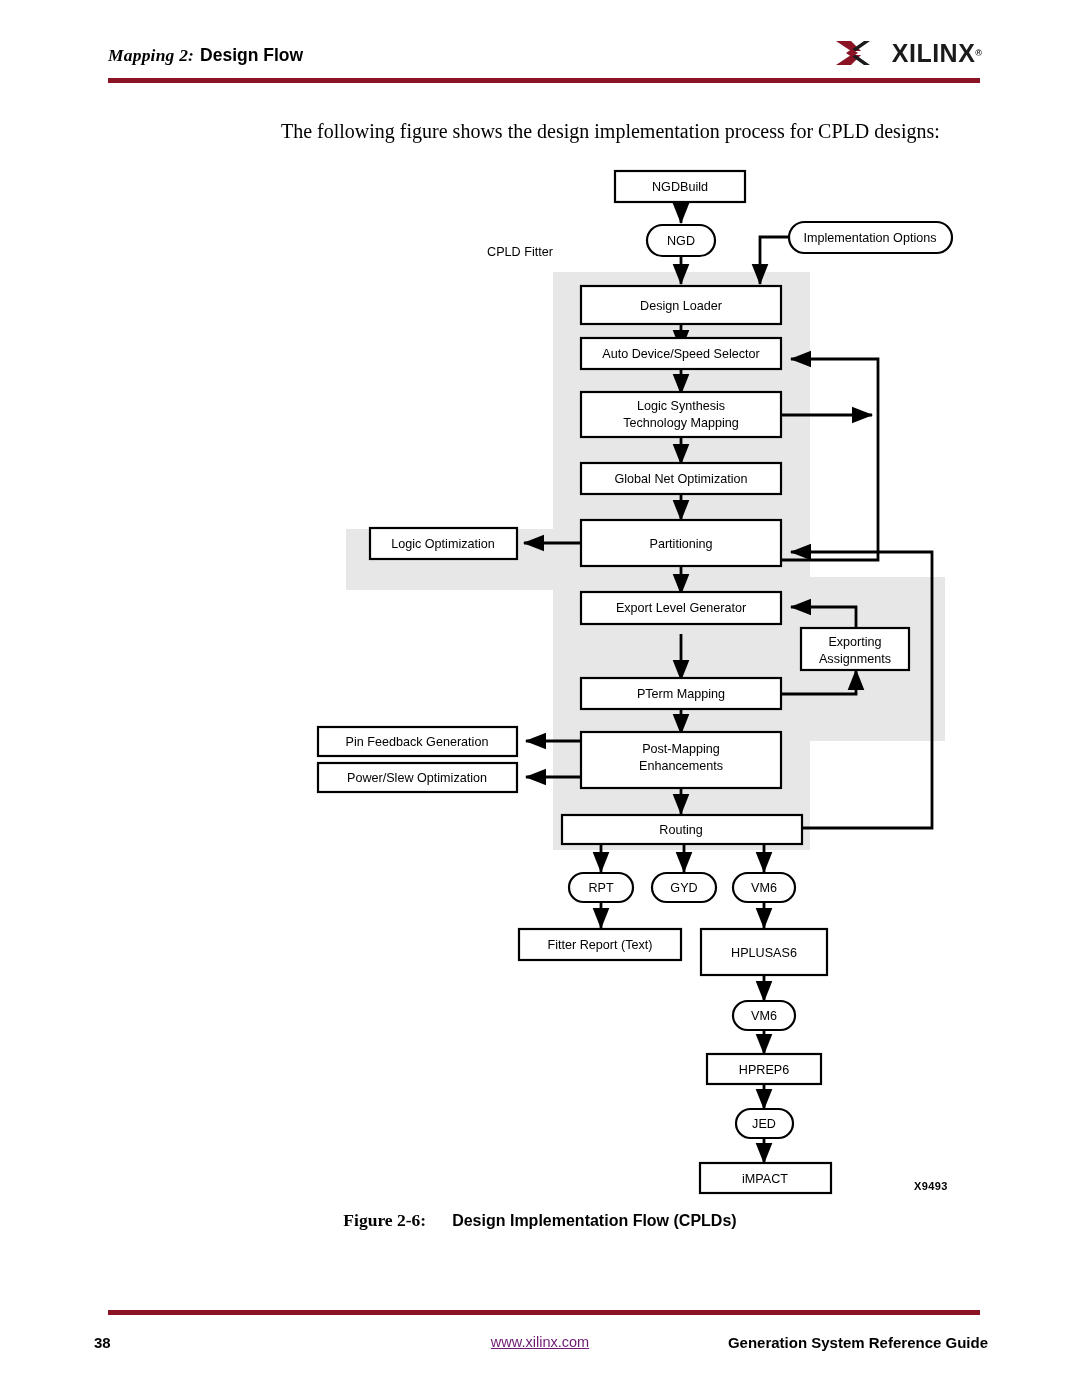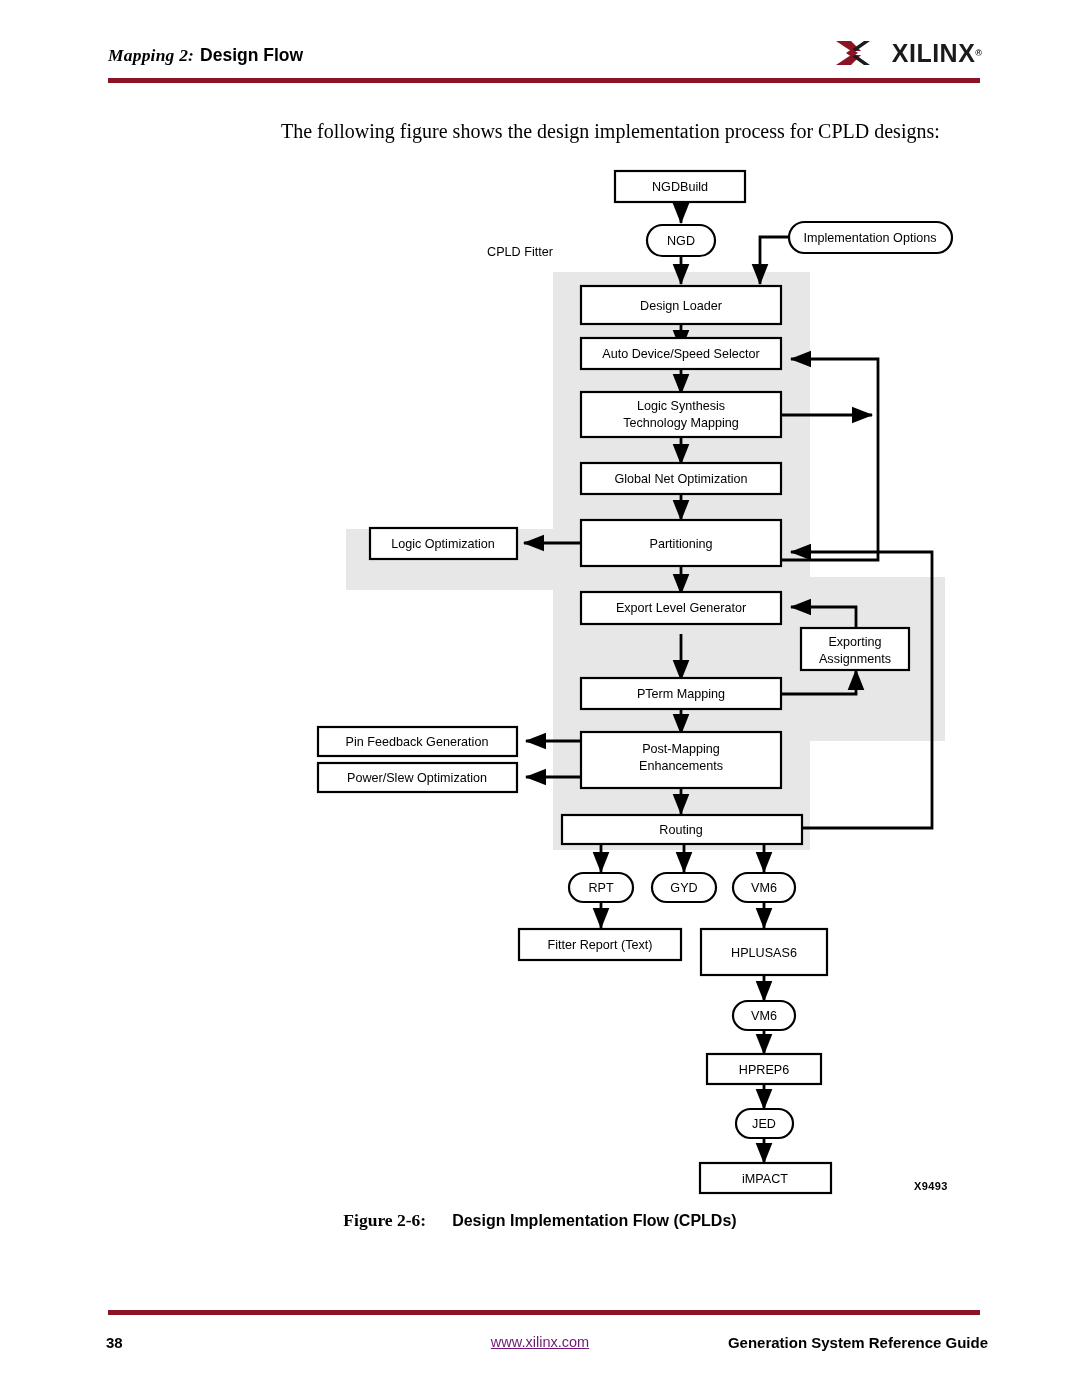--- a/index.html
+++ b/index.html
@@ -112,21 +112,20 @@
     left: 108px; top: 1310px;
     width: 872px; height: 5px;
     background: #8a1424;
   }
   #page-number {
     position: absolute;
     left: 94px; top: 1334px;
     font-family: "Liberation Sans", sans-serif;
     font-weight: bold;
     font-size: 15px;
-    margin-left: 12px;
   }
   #footer-url {
     position: absolute;
     left: 0; top: 1334px;
     width: 1080px;
     text-align: center;
     font-family: "Liberation Sans", sans-serif;
     font-size: 14.5px;
     color: #701a75;
     text-decoration: underline;

